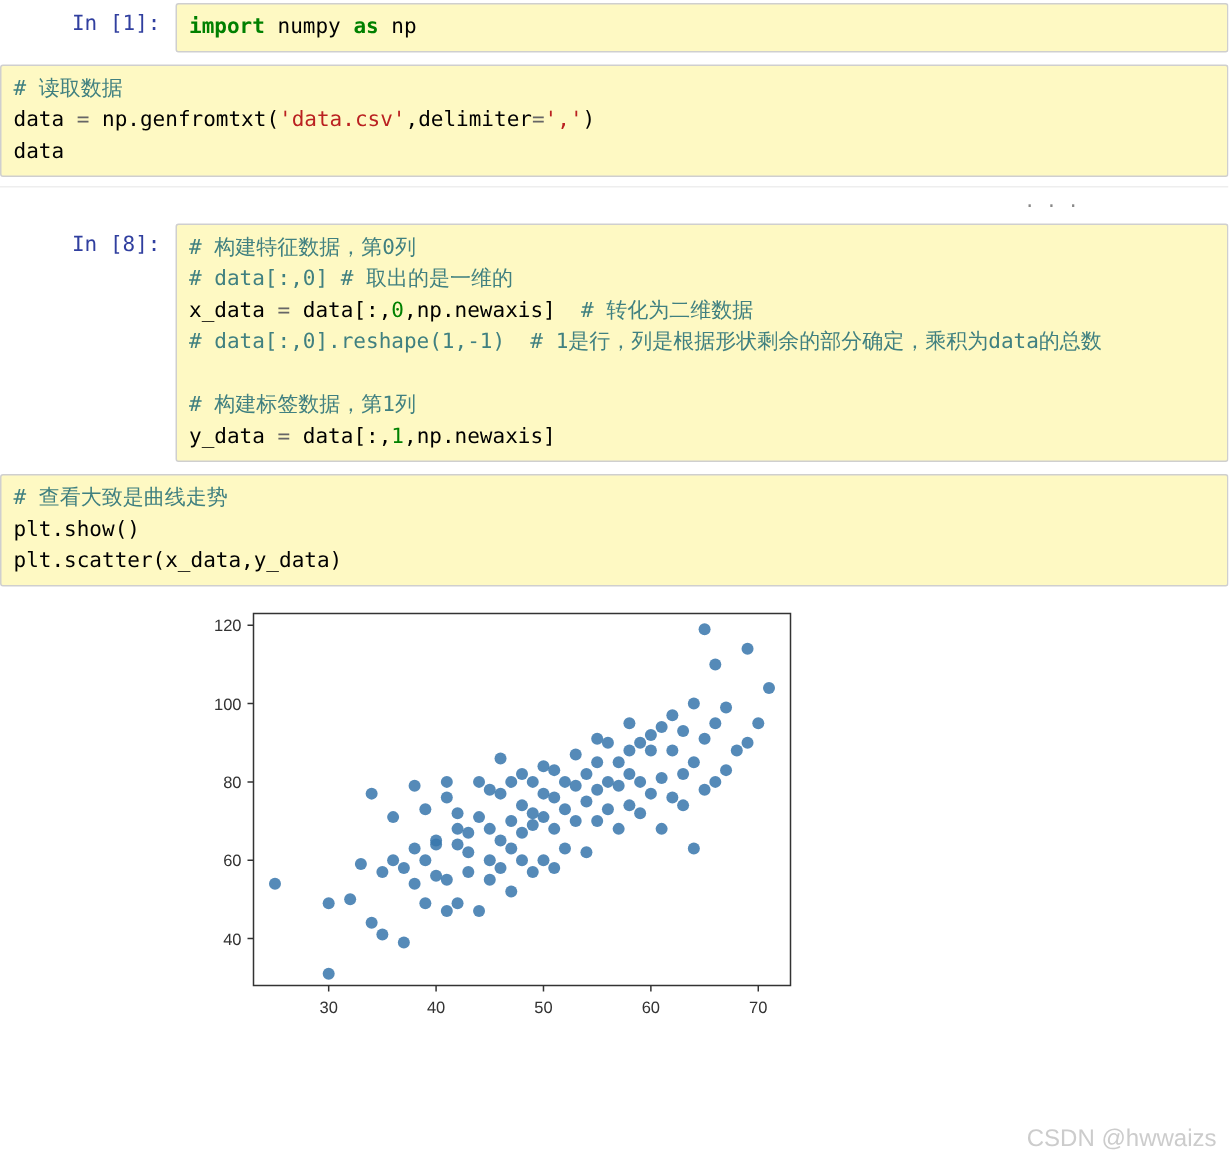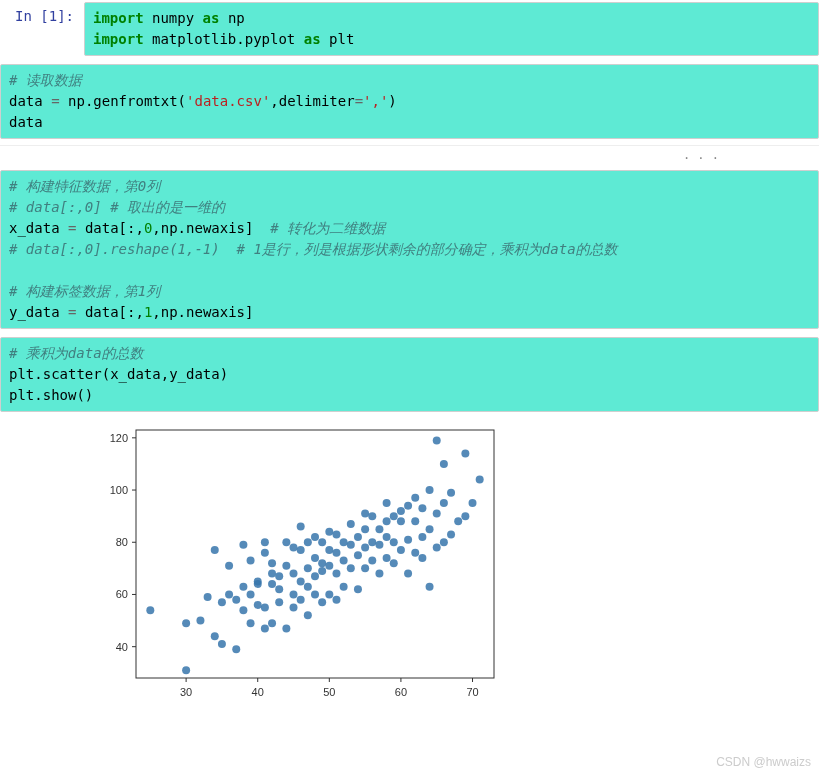--- a/index.html
+++ b/index.html
@@ -15,35 +15,36 @@
     margin-bottom: 4px;
   }
   .prompt {
     width: 84px;
     flex-shrink: 0;
     text-align: right;
     padding-right: 10px;
     color: #303F9F;
     font-family: "Consolas", monospace;
     padding-top: 6px;
+    margin-left: 33px;
   }
   .code-area {
     flex: 1;
-    background: #5eead4;
+    background: #fef9c3;
     border: 1px solid #cfcfcf;
     border-radius: 2px;
     padding: 5px 8px;
     line-height: 1.5;
     white-space: pre;
     font-family: "Consolas", "Monaco", monospace;
     overflow: hidden;
   }
   .code-line { white-space: pre; }
   .kw { color: #008000; font-weight: bold; }
-  .cm { color: #408080; font-style: italic; }
+  .cm { color: #408080; }
   .str { color: #BA2121; }
   .op { color: #666; }
   .nm { color: #000; }
   .num { color: #008000; }
   .ellipsis-row {
     text-align: right;
     padding-right: 100px;
     color: #888;
     font-size: 12px;
     padding-top: 2px;
@@ -59,41 +60,42 @@
     width: 420px;
     height: 288px;
     margin-left: 0;
     position: relative;
   }
   .watermark {
     position: fixed;
     right: 8px;
     bottom: 2px;
     color: #ccc;
-    font-size: 12px;
+    font-size: 16px;
     font-family: sans-serif;
   }
 </style>
 </head>
 <body>
 
 <div id="cells-root">
     <div class="cell">
       <div class="prompt">In  [1]:</div>
-      <div class="code-area"><div class="code-line"><span class="kw">import</span><span class="nm"> numpy </span><span class="kw">as</span><span class="nm"> np</span></div><div class="code-line"><span class="kw">import</span><span class="nm"> matplotlib.pyplot </span><span class="kw">as</span><span class="nm"> plt</span></div></div>
+      <div class="code-area"><div class="code-line"><span class="kw">import</span><span class="nm"> numpy </span><span class="kw">as</span><span class="nm"> np</span></div></div>
     </div>
     <div class="cell">
       <div class="code-area"><div class="code-line"><span class="cm"># 读取数据</span></div><div class="code-line"><span class="nm">data </span><span class="op">=</span><span class="nm"> np.genfromtxt(</span><span class="str">'data.csv'</span><span class="nm">,delimiter</span><span class="op">=</span><span class="str">','</span><span class="nm">)</span></div><div class="code-line"><span class="nm">data</span></div></div>
     </div>
     <div class="ellipsis-row">. . .</div>
     <div class="cell">
+      <div class="prompt">In  [8]:</div>
       <div class="code-area"><div class="code-line"><span class="cm"># 构建特征数据，第0列</span></div><div class="code-line"><span class="cm"># data[:,0] # 取出的是一维的</span></div><div class="code-line"><span class="nm">x_data </span><span class="op">=</span><span class="nm"> data[:,</span><span class="num">0</span><span class="nm">,np.newaxis]  </span><span class="cm"># 转化为二维数据</span></div><div class="code-line"><span class="cm"># data[:,0].reshape(1,-1)  # 1是行，列是根据形状剩余的部分确定，乘积为data的总数</span></div><div class="code-line">&nbsp;</div><div class="code-line"><span class="cm"># 构建标签数据，第1列</span></div><div class="code-line"><span class="nm">y_data </span><span class="op">=</span><span class="nm"> data[:,</span><span class="num">1</span><span class="nm">,np.newaxis]</span></div></div>
     </div>
     <div class="cell">
-      <div class="code-area"><div class="code-line"><span class="cm"># 乘积为data的总数</span></div><div class="code-line"><span class="nm">plt.scatter(x_data,y_data)</span></div><div class="code-line"><span class="nm">plt.show()</span></div></div>
+      <div class="code-area"><div class="code-line"><span class="cm"># 查看大致是曲线走势</span></div><div class="code-line"><span class="nm">plt.show()</span></div><div class="code-line"><span class="nm">plt.scatter(x_data,y_data)</span></div></div>
     </div>
     <div class="output">
       <div class="prompt"> </div>
       <div class="plot" id="plot-host"><svg width="420" height="288" viewBox="0 0 420 288">
           <rect x="52" y="12" width="358" height="248" fill="none" stroke="#333" stroke-width="1"></rect>
           <line x1="102.12" y1="260" x2="102.12" y2="264" stroke="#333"></line>
           <text x="102.12" y="278" text-anchor="middle" font-size="11" fill="#333" font-family="sans-serif">30</text>
           <line x1="173.72000000000003" y1="260" x2="173.72000000000003" y2="264" stroke="#333"></line>
           <text x="173.72000000000003" y="278" text-anchor="middle" font-size="11" fill="#333" font-family="sans-serif">40</text>
           <line x1="245.32000000000002" y1="260" x2="245.32000000000002" y2="264" stroke="#333"></line>

